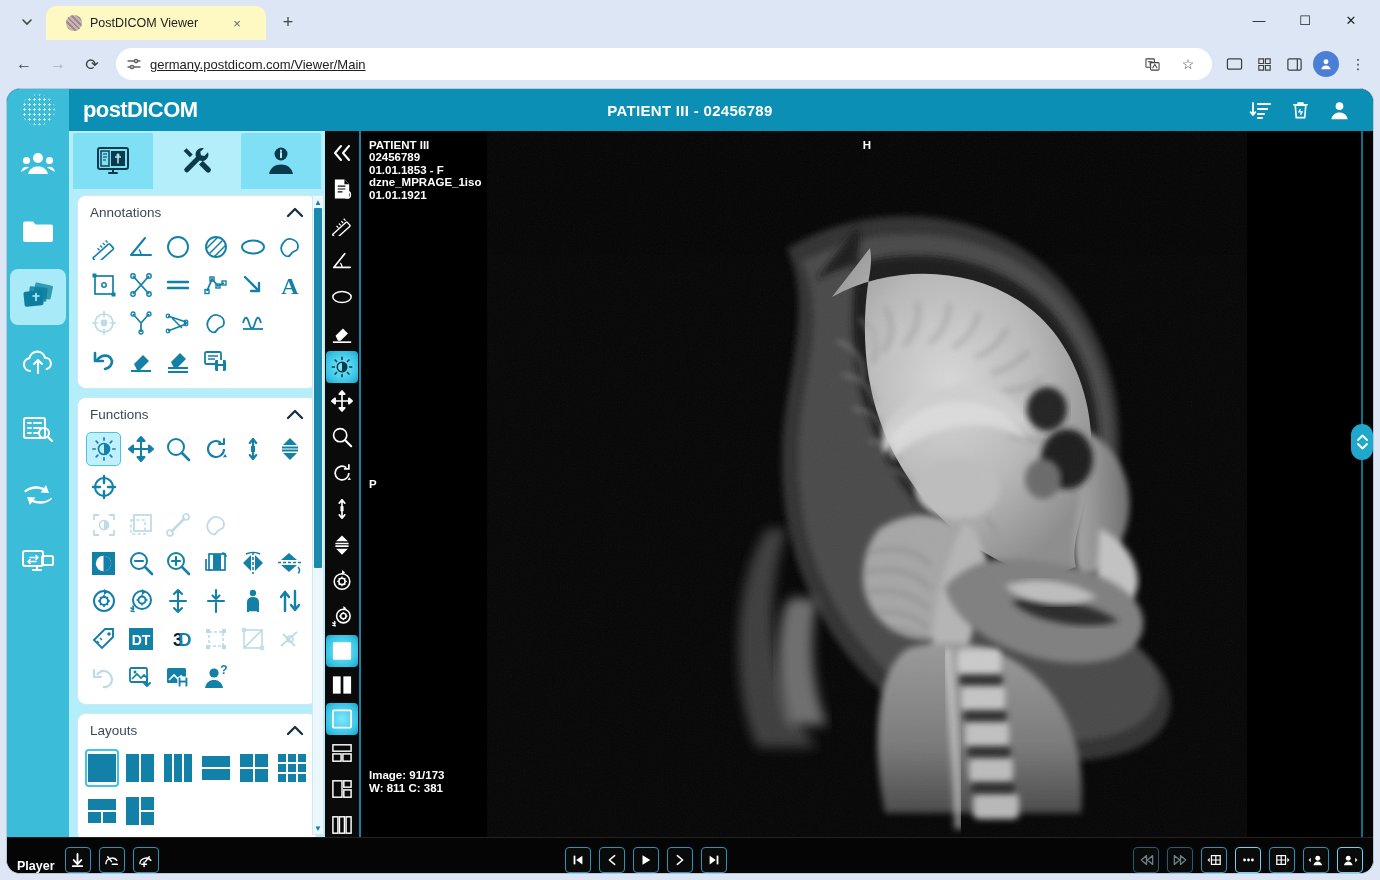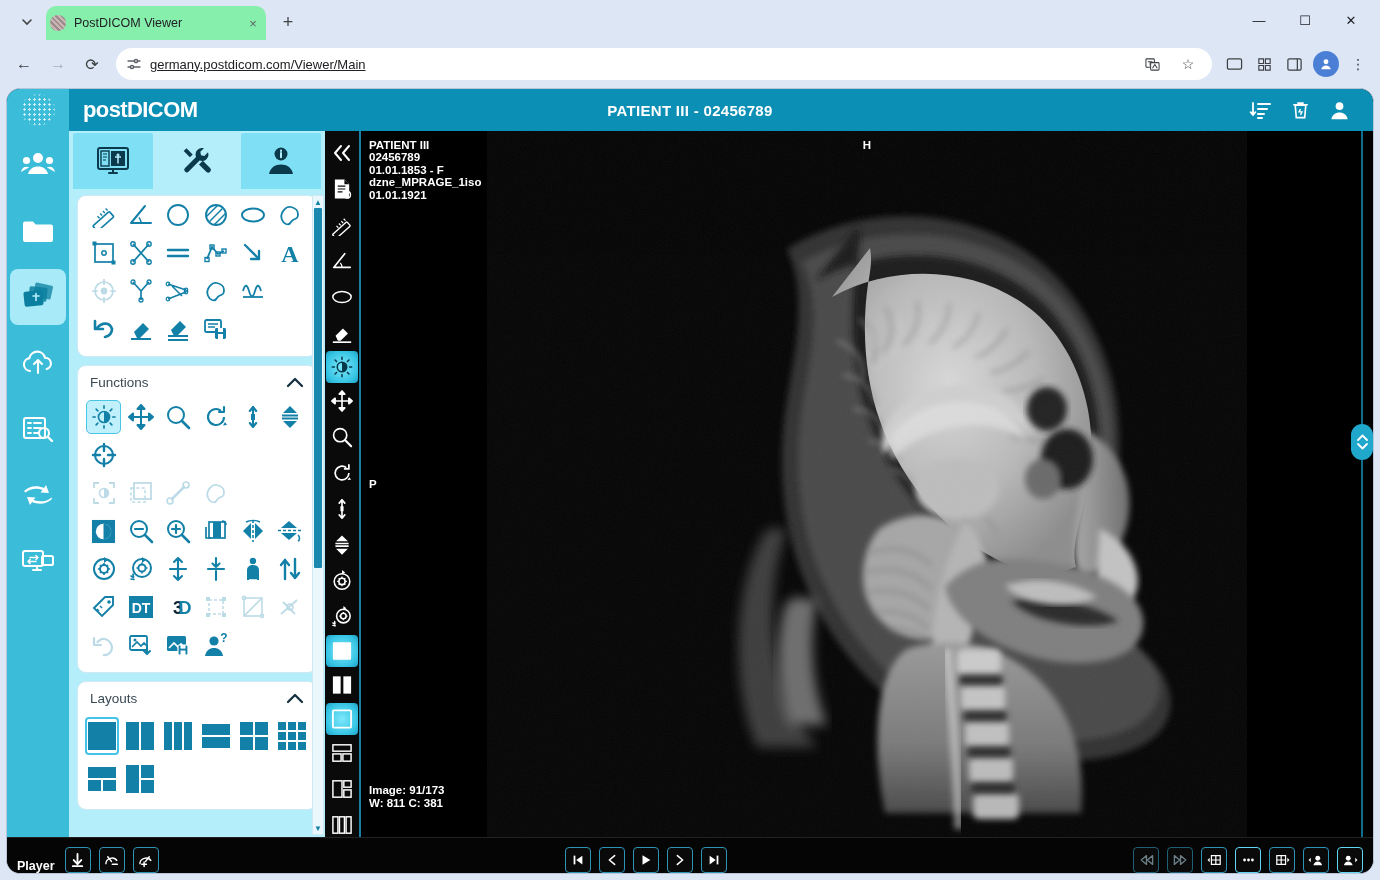--- a/index.html
+++ b/index.html
@@ -4,22 +4,22 @@
 <style>
   * { box-sizing: border-box; margin:0; padding:0; }
   html,body { width:1380px; height:880px; overflow:hidden;
     font-family:"Liberation Sans", sans-serif; background:#d9e3f0; }
 
   
   .browser { width:1380px; height:880px; background:#dce6f5; display:flex; flex-direction:column; }
   .tabstrip { height:40px; display:flex; align-items:flex-end; padding:0 6px; position:relative; }
   .tab-menu-btn { width:30px; height:30px; margin:0 4px 3px 6px; border-radius:4px;
      display:flex; align-items:center; justify-content:center; color:#444; font-size:11px; }
-  .tab { width:220px; height:34px; background:#86efac; border-radius:10px 10px 0 0;
-     display:flex; align-items:center; padding:0 4px; gap:8px; }
+  .tab { width:220px; height:34px; background:#fef9c3; border-radius:10px 10px 0 0;
+     display:flex; align-items:center; padding:0 20px; gap:8px; }
   .tab-fav { width:16px; height:16px; border-radius:50%;
      background:
        repeating-linear-gradient(45deg,#c8b6b6 0 2px,#9e8a8a 2px 4px),
        #b9a5a5; flex:none; }
   .tab-title { font-size:12.5px; color:#202124; flex:1; white-space:nowrap; overflow:hidden; }
   .tab-close { width:18px; height:18px; display:flex; align-items:center; justify-content:center;
      font-size:13px; color:#5f6368; }
   .newtab { width:28px; height:28px; margin:0 0 4px 8px; display:flex; align-items:center;
      justify-content:center; font-size:18px; color:#444; font-weight:300; }
   .winctl { margin-left:auto; display:flex; align-items:center; height:40px; }
@@ -93,21 +93,21 @@
   .vtool { width:32px; height:36px; display:flex; align-items:center; justify-content:center;
      color:#fff; flex:none; }
   .vtool.act { background:radial-gradient(ellipse at center,#7ee8fb 0%,#36c4e4 70%,#1a9cc0 100%);
      color:#06394a; border-radius:4px; height:32px; }
 
   
   .viewport { flex:1; position:relative; background:#000; overflow:hidden; min-width:0; }
   .ov { position:absolute; color:#fff; font-size:11.5px; font-weight:700; line-height:12.4px;
      text-shadow:0 0 3px #000; white-space:pre; }
   .ov-tl { left:8px; top:8px; }
-  .ov-bl { left:8px; bottom:28px; }
+  .ov-bl { left:8px; bottom:43px; }
   .ov-h { left:50%; top:8px; transform:translateX(-50%); }
   .ov-p { left:8px; top:50%; transform:translateY(-50%); }
   .mri { position:absolute; left:50%; top:0; transform:translateX(-50%); height:100%;
      width:760px; }
   .right-sb { position:absolute; right:6px; top:0; bottom:0; width:10px; }
   .right-sb .line { position:absolute; left:4px; top:0; bottom:0; width:2px; background:#0d6e8c; }
   .sb-handle { position:absolute; left:-6px; top:calc(50% - 60px); width:22px; height:36px;
      background:#1fa7cc; border-radius:11px; color:#fff; display:flex; flex-direction:column;
      align-items:center; justify-content:center; font-size:9px; line-height:9px; }
 
@@ -303,20 +303,28 @@
                 <circle cx="16" cy="8" r="6.5" fill="currentColor"></circle>
                 <path d="M16 4.5v.6M16 7v4.2" stroke="#b5eefb" stroke-width="2" stroke-linecap="round"></path>
                 <path d="M4 28c1.3-6.5 6.2-9.6 12-9.6S26.7 21.5 28 28z" fill="currentColor"></path>
               </svg>
           </div>
         </div>
 
         <div class="panel-scroll">
 
           <div class="card">
+            <div class="card-head">
+              <span class="card-title">Annotations</span>
+              <span class="chev">
+                <svg width="18" height="11" viewBox="0 0 18 11">
+                    <path d="M2 9l7-7 7 7" fill="none" stroke="#16303f" stroke-width="2.3" stroke-linecap="round" stroke-linejoin="round"></path>
+                  </svg>
+              </span>
+            </div>
             <div class="grid">
               <div class="tool">
                   <svg width="26" height="26" viewBox="0 0 26 26">
                     <rect x="1" y="16" width="22" height="7" rx="1" transform="rotate(-42 12 19)" fill="none" stroke="currentColor" stroke-width="1.6"></rect>
                     <path d="M6.5 14.2l2 2M9.2 11.6l2 2M11.9 9l2 2M14.6 6.4l2 2" stroke="currentColor" stroke-width="1.4"></path>
                   </svg>
                 </div>
               <div class="tool">
                   <svg width="26" height="26" viewBox="0 0 26 26">
                     <path d="M3 21h20M3 21L17 4" stroke="currentColor" stroke-width="2" stroke-linecap="round"></path>

